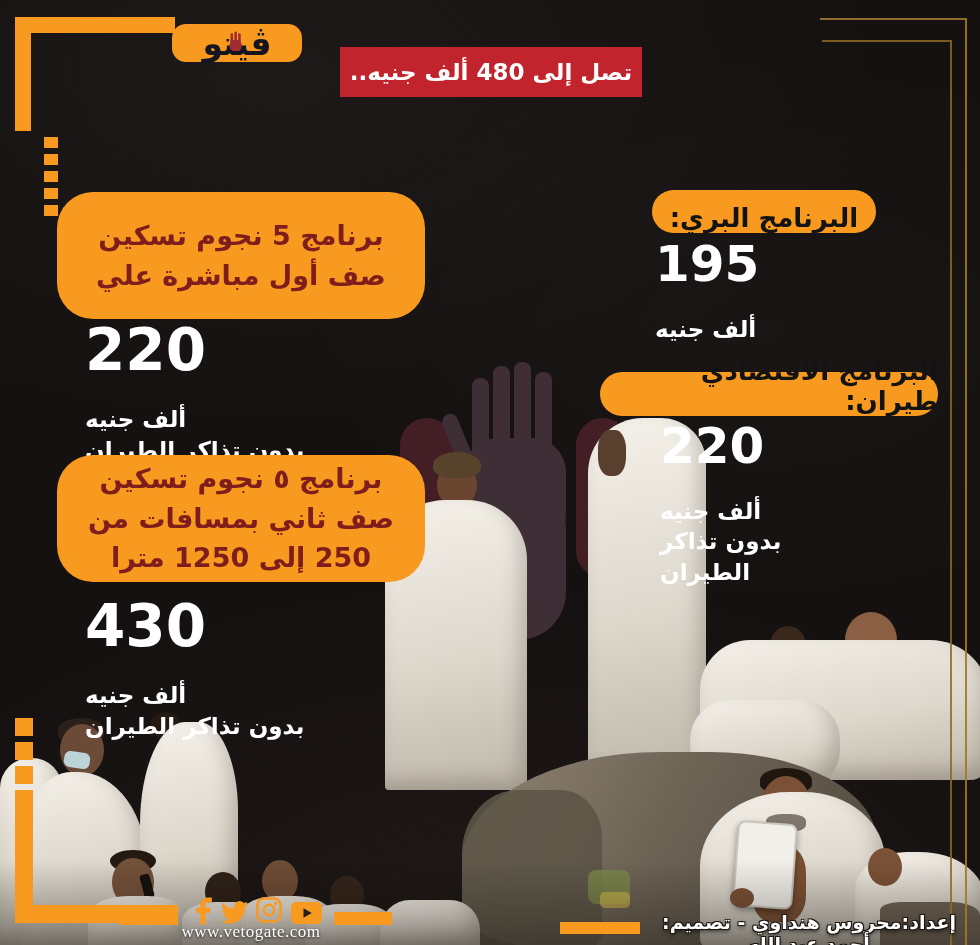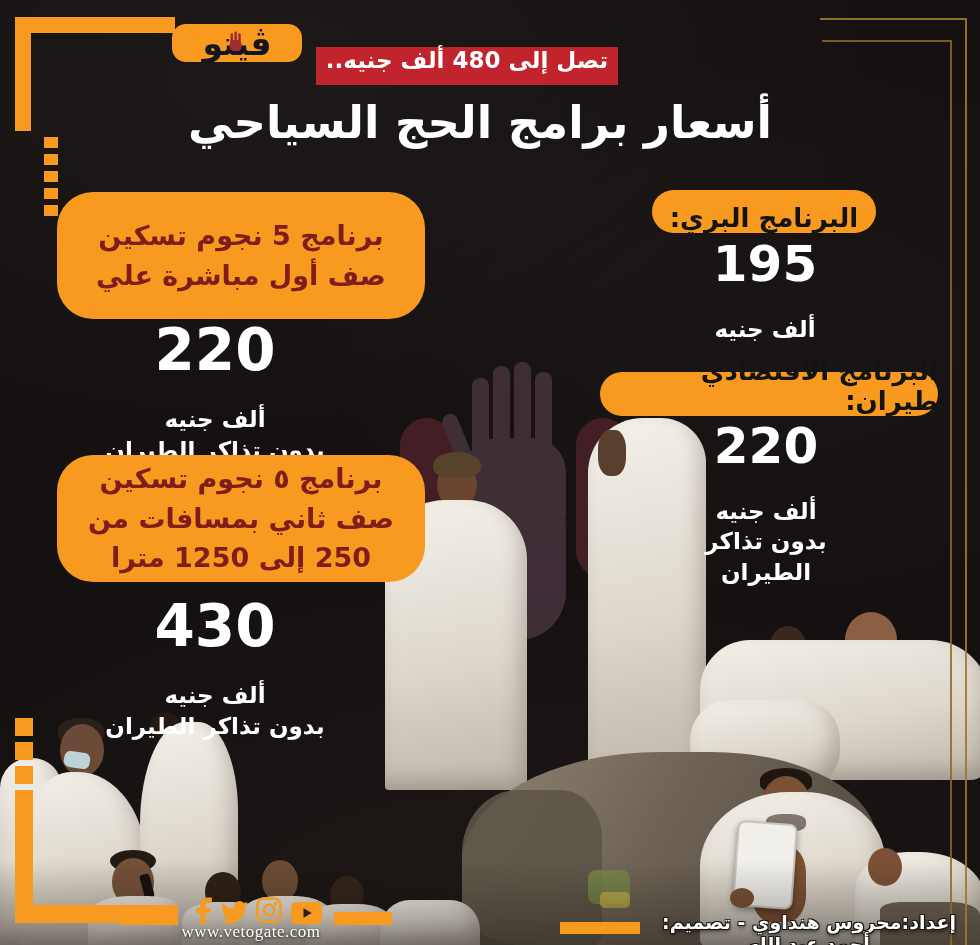--- a/index.html
+++ b/index.html
@@ -19,38 +19,38 @@
   .frame-a{left:820px;top:18px;width:145px;height:925px;
     border-top:2px solid rgba(158,120,44,.9);border-right:2px solid rgba(158,120,44,.9);z-index:4;}
   .frame-b{left:822px;top:40px;width:128px;height:903px;
     border-top:2px solid rgba(140,106,38,.85);border-right:2px solid rgba(140,106,38,.85);z-index:4;}
   
   .logo{left:172px;top:24px;width:130px;height:38px;border-radius:14px;background:#F79A1F;
     display:flex;align-items:center;justify-content:center;z-index:6;}
   .logo-text{font-size:33px;font-weight:700;color:#15151f;direction:rtl;line-height:1;letter-spacing:1px;}
   .logo-hand{position:absolute;left:50%;top:7px;transform:translateX(-58%);}
   
-  .banner{left:316px;top:47px;width:302px;height:38px;background:#C2242E;z-index:6;
-    display:flex;justify-content:center;}
+  .banner{left:340px;top:47px;width:302px;height:50px;background:#C2242E;z-index:6;
+    display:flex;align-items:center;justify-content:center;}
   .banner-text{color:#fff;font-size:23px;font-weight:700;direction:rtl;}
   .title{left:160px;top:97px;width:640px;text-align:center;color:#fff;
     font-size:45px;font-weight:700;direction:rtl;z-index:6;line-height:1.15;}
   
   .obox{background:#F79A1F;border-radius:36px;z-index:6;display:flex;flex-direction:column;
     justify-content:center;text-align:center;direction:rtl;}
   .obox .ln{font-size:27px;font-weight:700;color:#7f1d1d;line-height:1.48;}
   .box1{left:57px;top:192px;width:368px;height:127px;}
   .box2{left:57px;top:455px;width:368px;height:127px;}
   .pill{background:#F79A1F;border-radius:22px;z-index:6;display:flex;align-items:flex-end;
     justify-content:center;direction:rtl;}
   .pill .lbl{font-size:26px;font-weight:700;color:#131313;}
   .pill1{left:652px;top:190px;width:224px;height:43px;}
   .pill2{left:600px;top:372px;width:338px;height:44px;}
   
-  .pblock{z-index:6;text-align:center;color:#fff;direction:rtl;}
+  .pblock{z-index:6;text-align:left;color:#fff;direction:rtl;}
   .price-xl{font-size:58px;font-weight:700;line-height:1.05;}
   .price-lg{font-size:50px;font-weight:700;line-height:1.05;}
   .unit{font-size:23px;font-weight:700;margin-top:24px;line-height:1.3;}
   .note{font-size:23px;font-weight:700;line-height:1.35;}
   .pb1{left:85px;top:320px;width:260px;}
   .pb2{left:85px;top:596px;width:260px;}
   .pb3{left:655px;top:238px;width:220px;}
   .pb4{left:660px;top:420px;width:212px;}
   
   .watermark{left:392px;top:360px;z-index:1;opacity:.85;}
@@ -179,21 +179,20 @@
         <rect x="8.5" y="0" width="3" height="13" rx="1.5"></rect>
         <rect x="13" y="2" width="3" height="12" rx="1.5"></rect>
       </g>
     </svg>
   </div>
 
   <div class="abs banner">
     <span class="banner-text">تصل إلى 480 ألف جنيه..</span>
   </div>
 
-  <div class="abs title">أسعار برامج الحج السياحي</div>
 
   <div class="abs obox box1">
     <div class="ln">برنامج 5 نجوم تسكين</div>
     <div class="ln">صف أول مباشرة علي</div>
   </div>
   <div class="abs pblock pb1">
     <div class="price-xl">220</div>
     <div class="unit">ألف جنيه</div>
     <div class="note">بدون تذاكر الطيران</div>
   </div>

